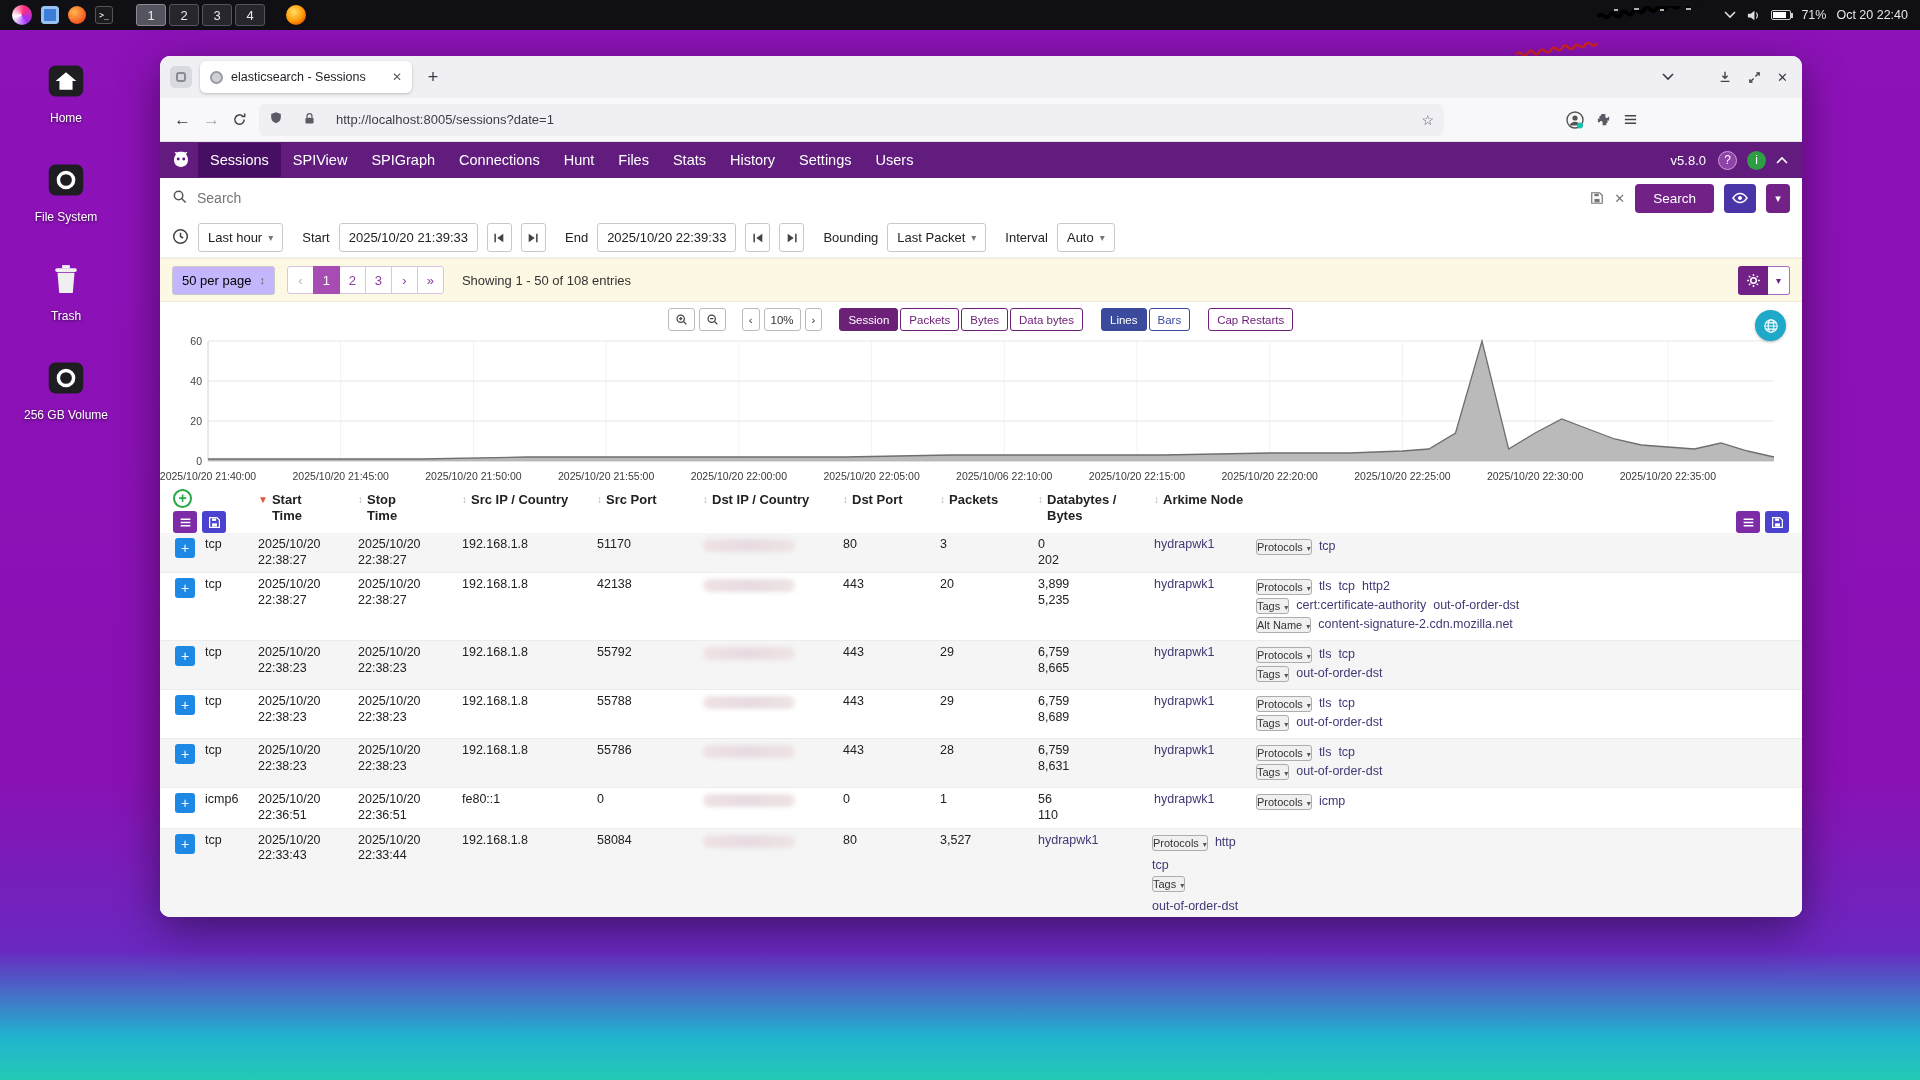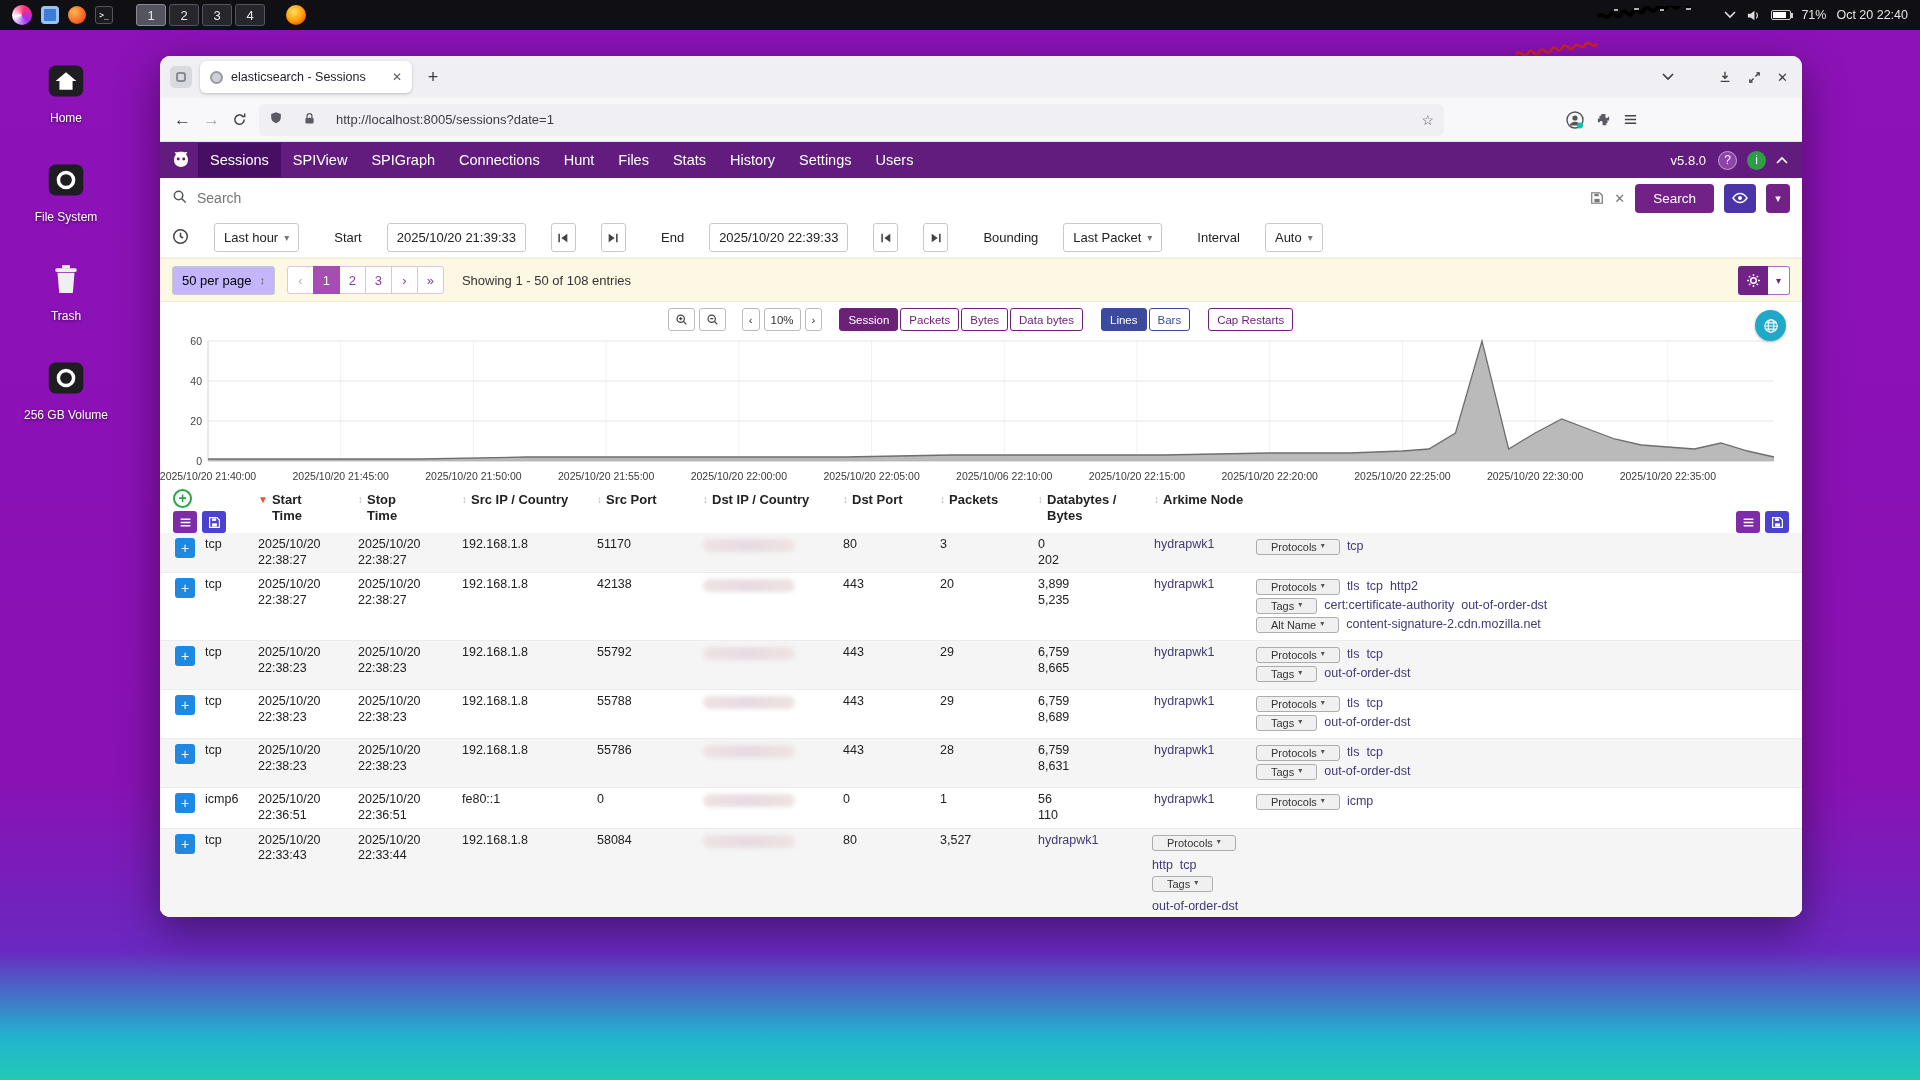--- a/index.html
+++ b/index.html
@@ -65,21 +65,21 @@
   .nav-chev{margin-right:4px;cursor:pointer;display:flex;}
 
   
   .search-row{display:flex;align-items:center;height:40px;padding:0 12px;gap:10px;flex:0 0 auto;}
   .search-row input{flex:1;border:none;outline:none;font-size:14px;color:#333;}
   .mini-ic{background:none;border:none;cursor:pointer;display:flex;align-items:center;color:#777;font-size:13px;}
   .btn-search{background:#722287;color:#fff;border:none;border-radius:4px;height:29px;padding:0 18px;font-size:13.5px;cursor:pointer;}
   .btn-eye{background:#4a34a8;border:none;border-radius:4px;height:29px;width:32px;display:flex;align-items:center;justify-content:center;cursor:pointer;}
   .btn-caret{background:#722287;color:#fff;border:none;border-radius:4px;height:29px;width:24px;font-size:11px;cursor:pointer;}
 
-  .time-row{display:flex;align-items:center;height:40px;padding:0 12px;gap:25px;font-size:13px;color:#222;flex:0 0 auto;border-bottom:1px solid #f1f1f1;}
+  .time-row{display:flex;align-items:center;height:40px;padding:0 12px;gap:9px;font-size:13px;color:#222;flex:0 0 auto;border-bottom:1px solid #f1f1f1;}
   .box{border:1px solid #c9c9c9;border-radius:3px;height:29px;display:flex;align-items:center;gap:6px;padding:0 9px;background:#fff;cursor:pointer;white-space:nowrap;}
   .box .cd{color:#777;font-size:10px;}
   .tlabel{margin-left:10px;}
   .skip{width:25px;height:29px;border:1px solid #c9c9c9;border-radius:3px;display:flex;align-items:center;justify-content:center;background:#fff;cursor:pointer;}
 
   
   .page-row{height:44px;background:#fcf8e3;border-top:1px solid #f3ecd2;border-bottom:1px solid #f3ecd2;display:flex;align-items:center;padding:0 12px;gap:12px;flex:0 0 auto;}
   .pp-box{border:1px solid #c9c9c9;border-radius:3px;height:29px;display:flex;align-items:center;gap:8px;padding:0 9px;background:#c4b5fd;font-size:13px;cursor:pointer;}
   .pp-box .ar{color:#666;font-size:11px;}
   .pg-group{display:flex;}
@@ -123,21 +123,21 @@
   .trow{border-bottom:1px solid #ececec;font-size:12.5px;color:#212121;}
   .trow.shade{background:#f5f5f6;}
   .cell{padding:4px 4px;line-height:1.25;}
   .expand-btn{width:20px;height:20px;background:#1e88e5;color:#fff;border:none;border-radius:3px;font-size:14px;line-height:12px;cursor:pointer;margin-top:1px;}
   .val{cursor:pointer;}
   .redacted{display:inline-block;width:92px;height:13px;border-radius:7px;background:linear-gradient(90deg,#efe2e4,#e7dbe2 50%,#eee4e2);filter:blur(2px);margin-top:2px;}
   .num{display:block;}
   .nodeval{color:#3f3a75;cursor:pointer;}
   .c-info{padding-left:2px;}
   .info-line{display:flex;align-items:center;flex-wrap:wrap;gap:7px;margin:2px 0 3px;}
-  .chip{background:#f0f0f0;border:1px solid #adadad;border-radius:3px;font-size:11px;color:#333;padding:1px 14px;display:inline-flex;align-items:flex-start;gap:4px;cursor:pointer;font-family:"Liberation Sans",sans-serif;}
+  .chip{background:#f0f0f0;border:1px solid #adadad;border-radius:3px;font-size:11px;color:#333;padding:1px 0;display:inline-flex;align-items:flex-end;gap:4px;cursor:pointer;font-family:"Liberation Sans",sans-serif;}
   .chip .cdn{font-size:8px;color:#555;}
   .ival{color:#3f3a75;cursor:pointer;}
   .uri-redacted{width:515px;height:108px;border-radius:12px;margin:5px 0 3px;filter:blur(5px);
     background:
       radial-gradient(90px 32px at 15% 30%, #f3e3e6 0%, rgba(243,227,230,0) 70%),
       radial-gradient(130px 44px at 45% 60%, #efe0e8 0%, rgba(239,224,232,0) 70%),
       radial-gradient(110px 38px at 75% 35%, #f5e8e4 0%, rgba(245,232,228,0) 70%),
       radial-gradient(95px 32px at 90% 70%, #eadfe8 0%, rgba(234,223,232,0) 70%),
       linear-gradient(90deg,#f7eef0,#f1e6ec 40%,#f6edea 75%,#f3e9ec);}
   .more-link{color:#5b54c9;font-size:12.5px;cursor:pointer;display:inline-block;margin:2px 0 4px;}

